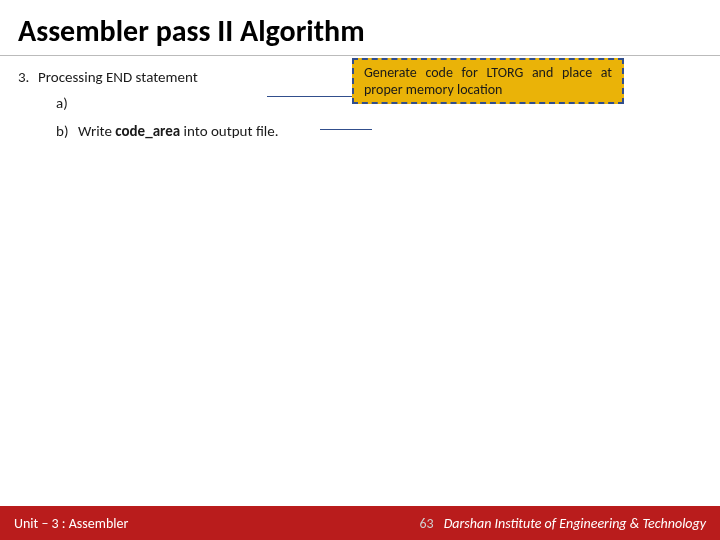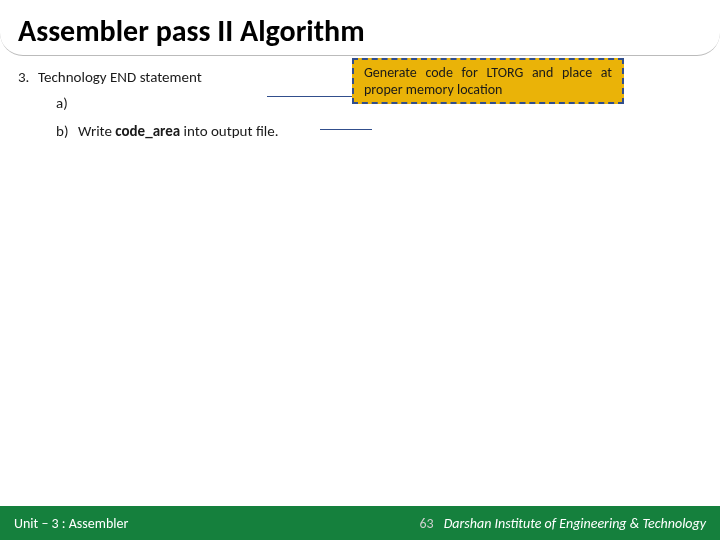--- a/index.html
+++ b/index.html
@@ -10,21 +10,20 @@
     background: #fff;
     position: relative;
     overflow: hidden;
   }
   .slide-title {
     font-size: 30px;
     font-weight: bold;
     color: #000;
     padding: 12px 18px 6px 18px;
     border-bottom: 1px solid #bbb;
-    border-radius: 23px;
   }
   .content {
     padding: 12px 18px;
     font-size: 15px;
     color: #1a1a1a;
     position: relative;
   }
   .item-3 {
     display: flex;
     margin-bottom: 8px;
@@ -61,40 +60,40 @@
     border-top: 1px solid #314e8c;
   }
   .conn1 { top: 40px; left: 267px; width: 85px; }
   .conn2 { top: 73px; left: 320px; width: 52px; }
   .footer {
     position: absolute;
     bottom: 0;
     left: 0;
     width: 720px;
     height: 34px;
-    background: #15803d;
+    background: #b91c1c;
     color: #fff;
     display: flex;
     align-items: center;
     font-size: 14px;
   }
   .footer-left { padding-left: 14px; flex: 1; }
   .footer-mid { width: 40px; text-align: right; color: #d0d0d0; }
   .footer-right { padding-right: 14px; padding-left: 10px; font-style: italic; }
 </style>
 </head>
 <body>
 
 <div class="slide-title">Assembler pass II Algorithm</div>
 
 <div class="content">
 
   <div class="item-3">
     <span class="num">3.</span>
-    <span>Technology END statement</span>
+    <span>Processing END statement</span>
   </div>
 
   <div class="sub">
     <span class="lbl">a)</span>
   </div>
 
   <div class="sub">
     <span class="lbl">b)</span>
     <span>
       <span>Write </span><b>code_area</b><span> into output file.</span>

